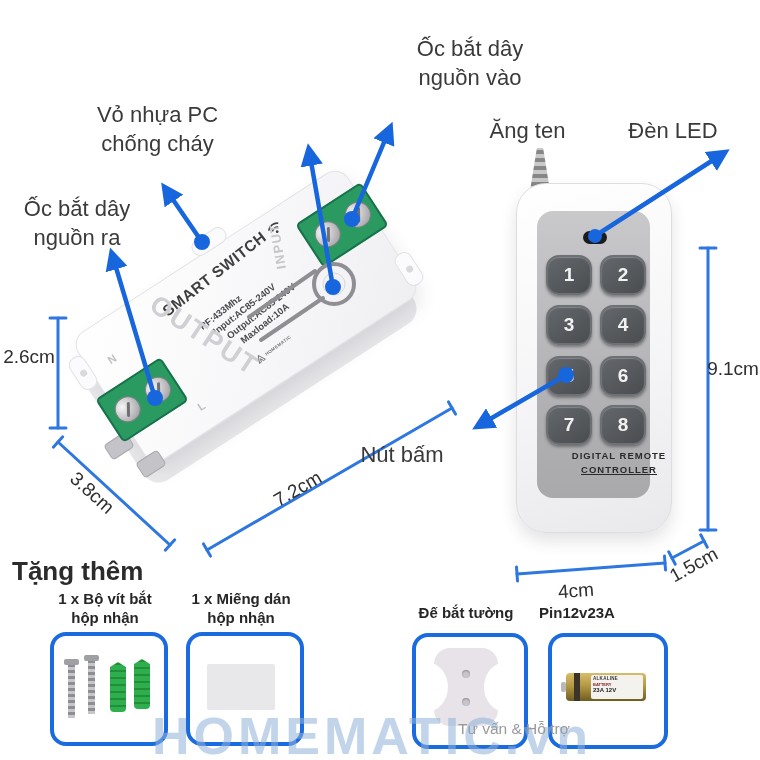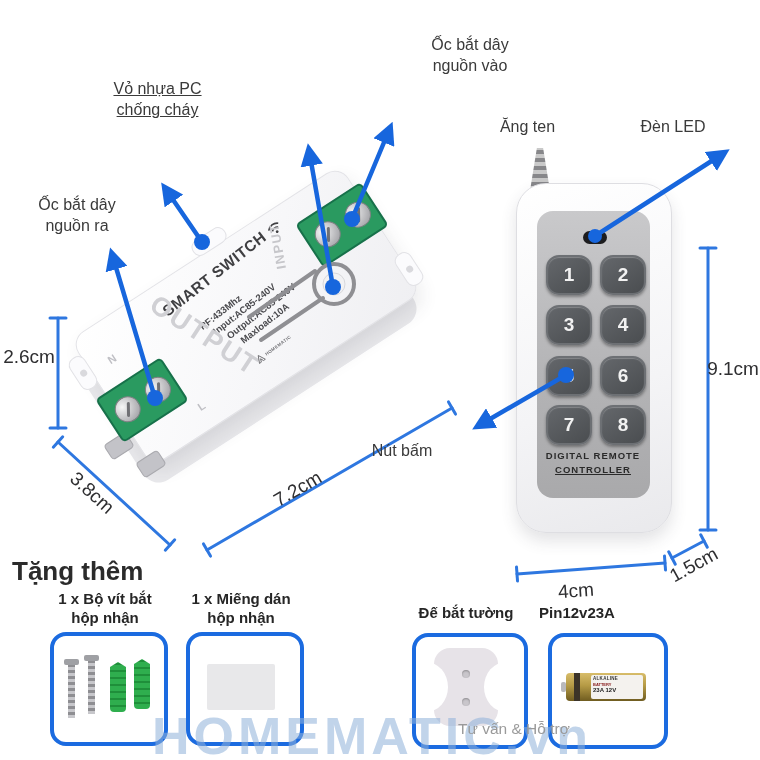--- a/index.html
+++ b/index.html
@@ -3,21 +3,21 @@
 <meta charset="utf-8">
 <style>
   :root{
     --arrow:#1766dd; --dim:#2e77e0; --box-border:#1b6be0;
     --watermark:#8fb1da; --terminal:#2a9a60;
   }
   html,body{margin:0;padding:0;background:#fff;}
   #stage{position:relative;width:760px;height:760px;background:#fff;overflow:hidden;
          font-family:"Liberation Sans","DejaVu Sans",sans-serif;}
   
-  .lbl{position:absolute;font-size:16px;color:#3a3a3a;text-align:center;
+  .lbl{position:absolute;font-size:22px;color:#3a3a3a;text-align:center;
        white-space:pre-line;line-height:1.32;font-weight:500;z-index:9;}
   .dim-lbl{position:absolute;font-size:19px;color:#2f2f31;font-weight:500;z-index:9;}
   
   .sw{position:absolute;z-index:2;}
   .sw-depth{left:86px;top:262px;width:322px;height:152px;border-radius:18px;
             background:#e8e8eb;transform:rotate(-33deg);z-index:1;}
   .sw-body{left:85px;top:240px;width:320px;height:150px;border-radius:16px;
            background:linear-gradient(135deg,#ffffff 0%,#f7f7f9 55%,#efeff2 100%);
            border:1px solid #e3e3e7;transform:rotate(-33deg);z-index:2;
            box-shadow:0 10px 18px rgba(60,60,70,.10);}
@@ -55,21 +55,21 @@
               clip-path:polygon(38% 0,62% 0,88% 100%,12% 100%);}
   .rc-panel{position:absolute;left:537px;top:211px;width:113px;height:287px;border-radius:16px;
             background:linear-gradient(180deg,#c9c9cb 0%,#b3b3b5 60%,#a9a9ab 100%);z-index:3;}
   .rc-led{position:absolute;left:583px;top:231px;width:24px;height:13px;border-radius:7px;
           background:#1c1c1e;z-index:4;}
   .rc-btn{position:absolute;width:42px;height:36px;border-radius:13px;z-index:4;
           background:linear-gradient(145deg,#64676b,#4a4d50);border:2px solid #6d7074;
           box-shadow:0 2px 3px rgba(0,0,0,.35), inset 0 1px 1px rgba(255,255,255,.25);
           color:#f2f2f2;font-size:19px;font-weight:700;display:flex;
           align-items:center;justify-content:center;}
-  .rc-cap{position:absolute;left:528px;width:130px;text-align:center;z-index:4;
+  .rc-cap{position:absolute;left:554px;width:130px;text-align:center;z-index:4;
           font-size:9.5px;font-weight:800;color:#2a2a2a;letter-spacing:1px;}
   
   .gift-title{position:absolute;left:12px;top:556px;font-size:26px;font-weight:600;color:#2b2b2b;z-index:9;}
   .gift-lbl{position:absolute;font-size:15px;font-weight:700;color:#262626;text-align:center;
             white-space:pre-line;line-height:1.25;z-index:4;}
   .gift-box{position:absolute;border:4px solid var(--box-border);border-radius:16px;background:#fff;z-index:3;}
   .screwi{position:absolute;width:7px;height:54px;
           background:repeating-linear-gradient(0deg,#c7c7cb 0 3px,#8e8e92 3px 6px);}
   .screwi::before{content:"";position:absolute;left:-4px;top:-5px;width:15px;height:6px;
                   background:#9fa0a4;border-radius:2px;}
@@ -247,21 +247,21 @@
       <line class="dm" x1="516.5" y1="567" x2="517.5" y2="581"></line>
         <line class="dm" x1="664.5" y1="556" x2="665.5" y2="570"></line>
       </g>
     <g>
       <line class="dm" x1="672" y1="558" x2="704" y2="541"></line>
       <line class="dm" x1="668.7" y1="551.8" x2="675.3" y2="564.2"></line>
         <line class="dm" x1="700.7" y1="534.8" x2="707.3" y2="547.2"></line>
       </g>
   </svg>
 
-  <div class="lbl" style="left:70px;top:78px;width:175px;text-decoration:underline;">Vỏ nhựa PC
+  <div class="lbl" style="left:70px;top:100px;width:175px;">Vỏ nhựa PC
 chống cháy</div>
   <div class="lbl" style="left:395px;top:34px;width:150px;">Ốc bắt dây
 nguồn vào</div>
   <div class="lbl" style="left:470px;top:116px;width:115px;">Ăng ten</div>
   <div class="lbl" style="left:615px;top:116px;width:116px;">Đèn LED</div>
   <div class="lbl" style="left:12px;top:194px;width:130px;">Ốc bắt dây
 nguồn ra</div>
   <div class="lbl" style="left:332px;top:440px;width:140px;">Nút bấm</div>
 
   <div class="dim-lbl" style="left:2px;top:346px;width:54px;text-align:center;">2.6cm</div>

